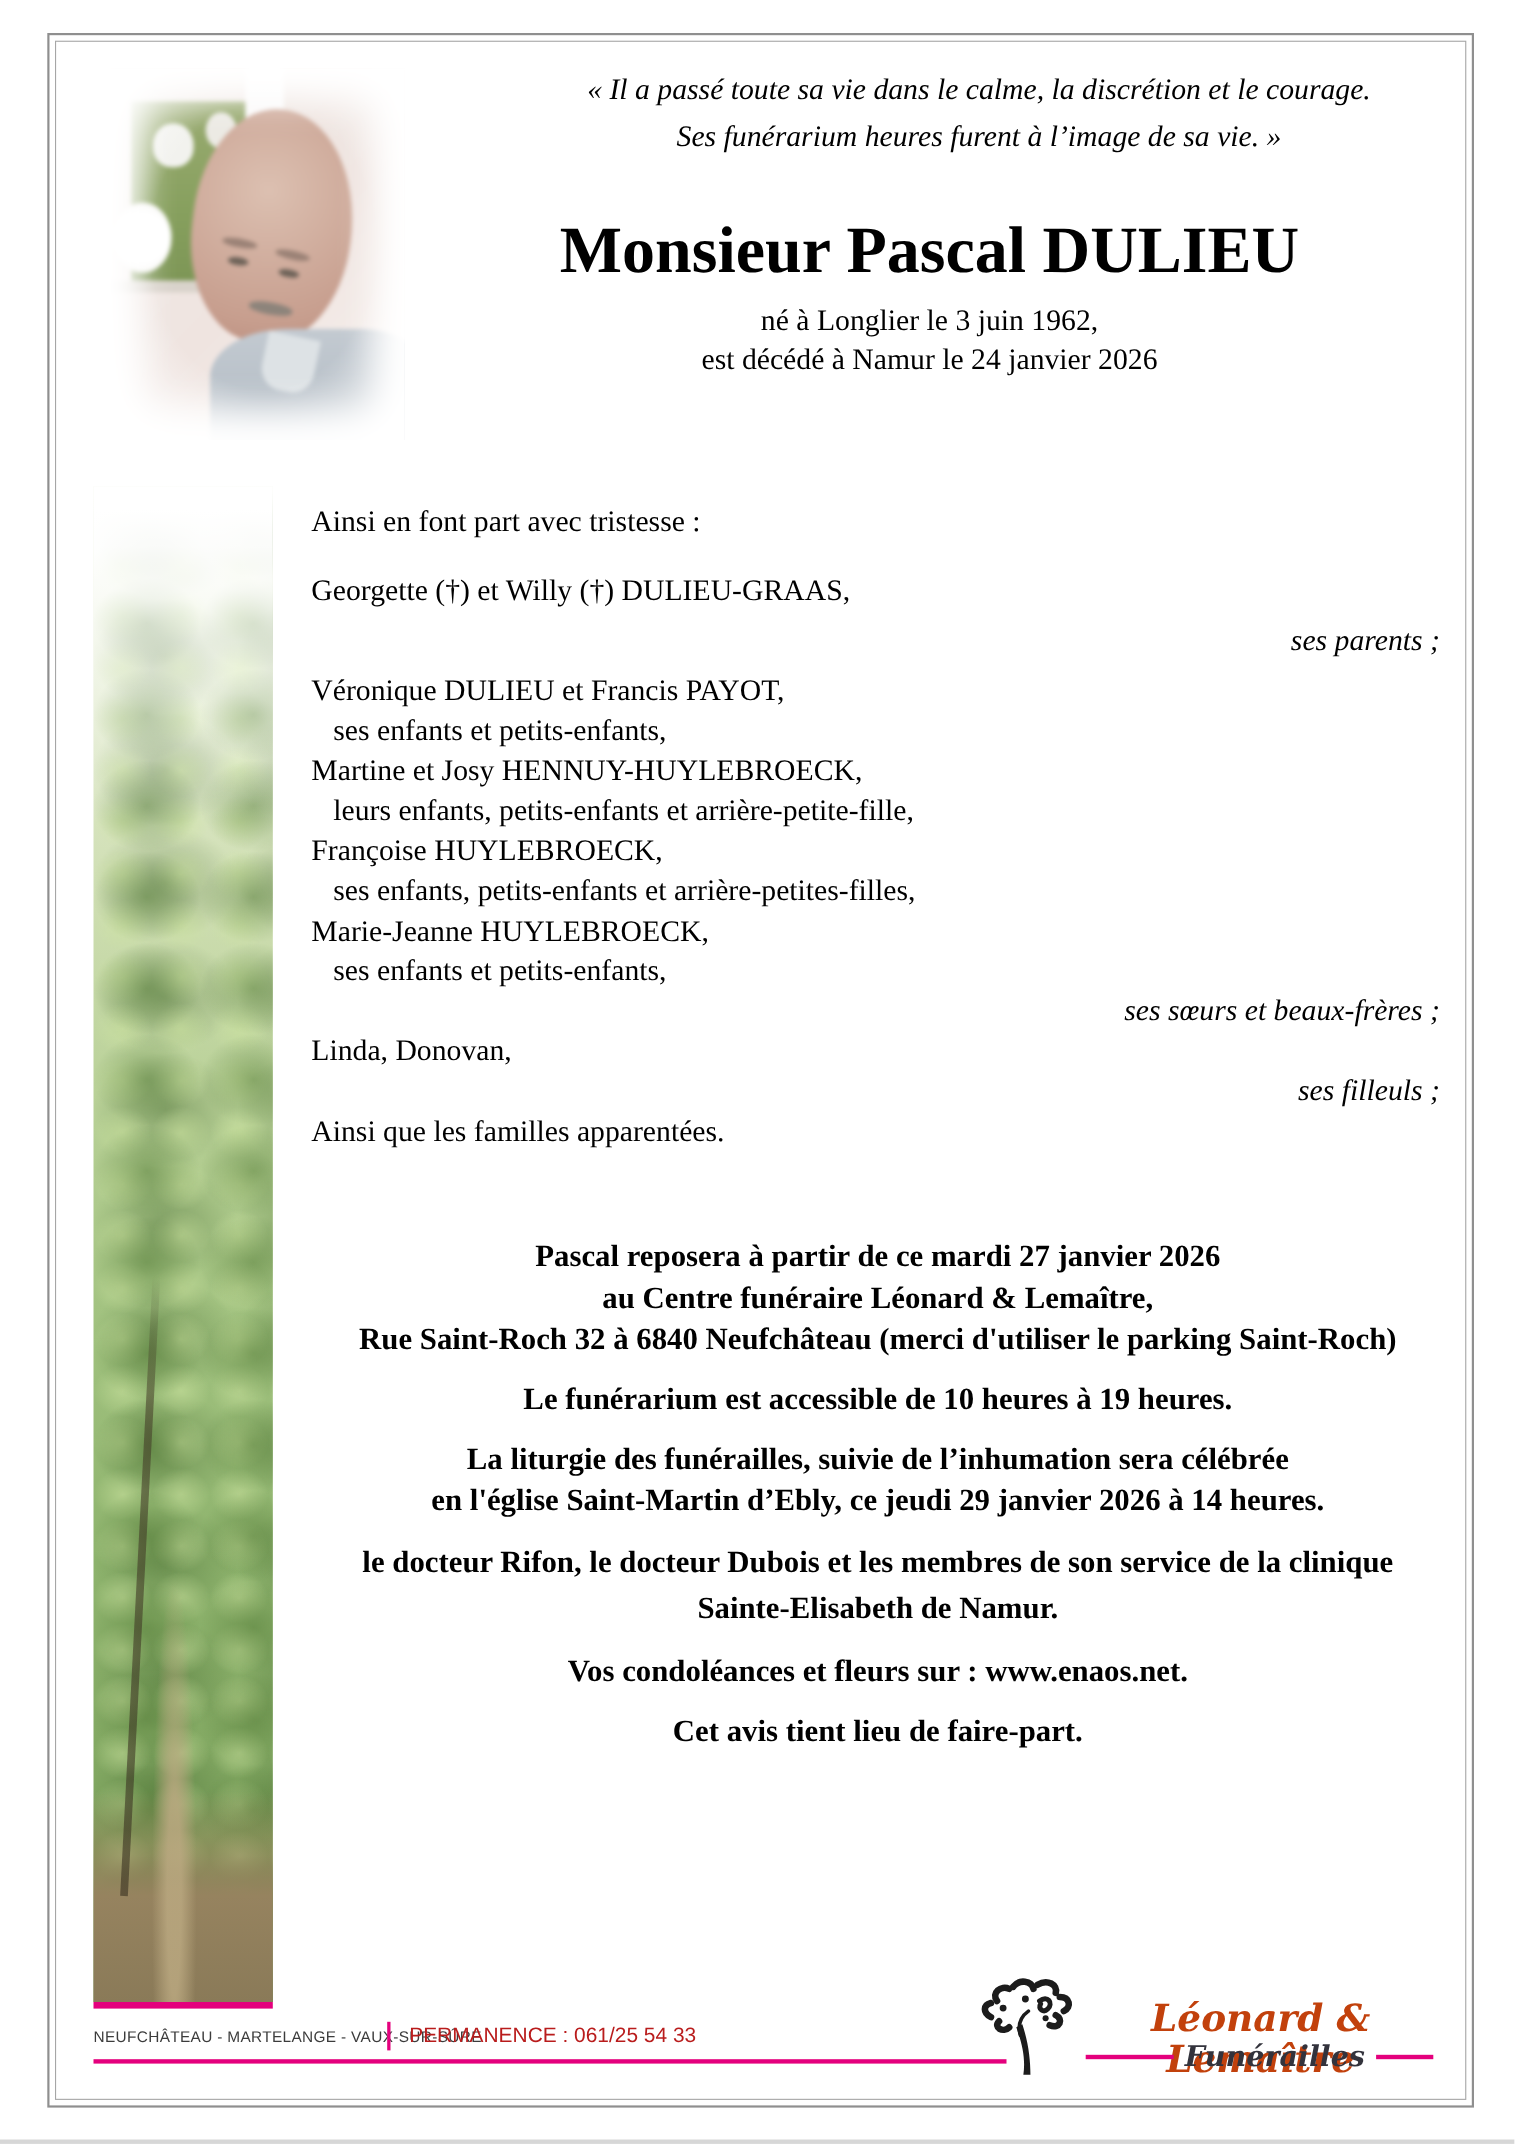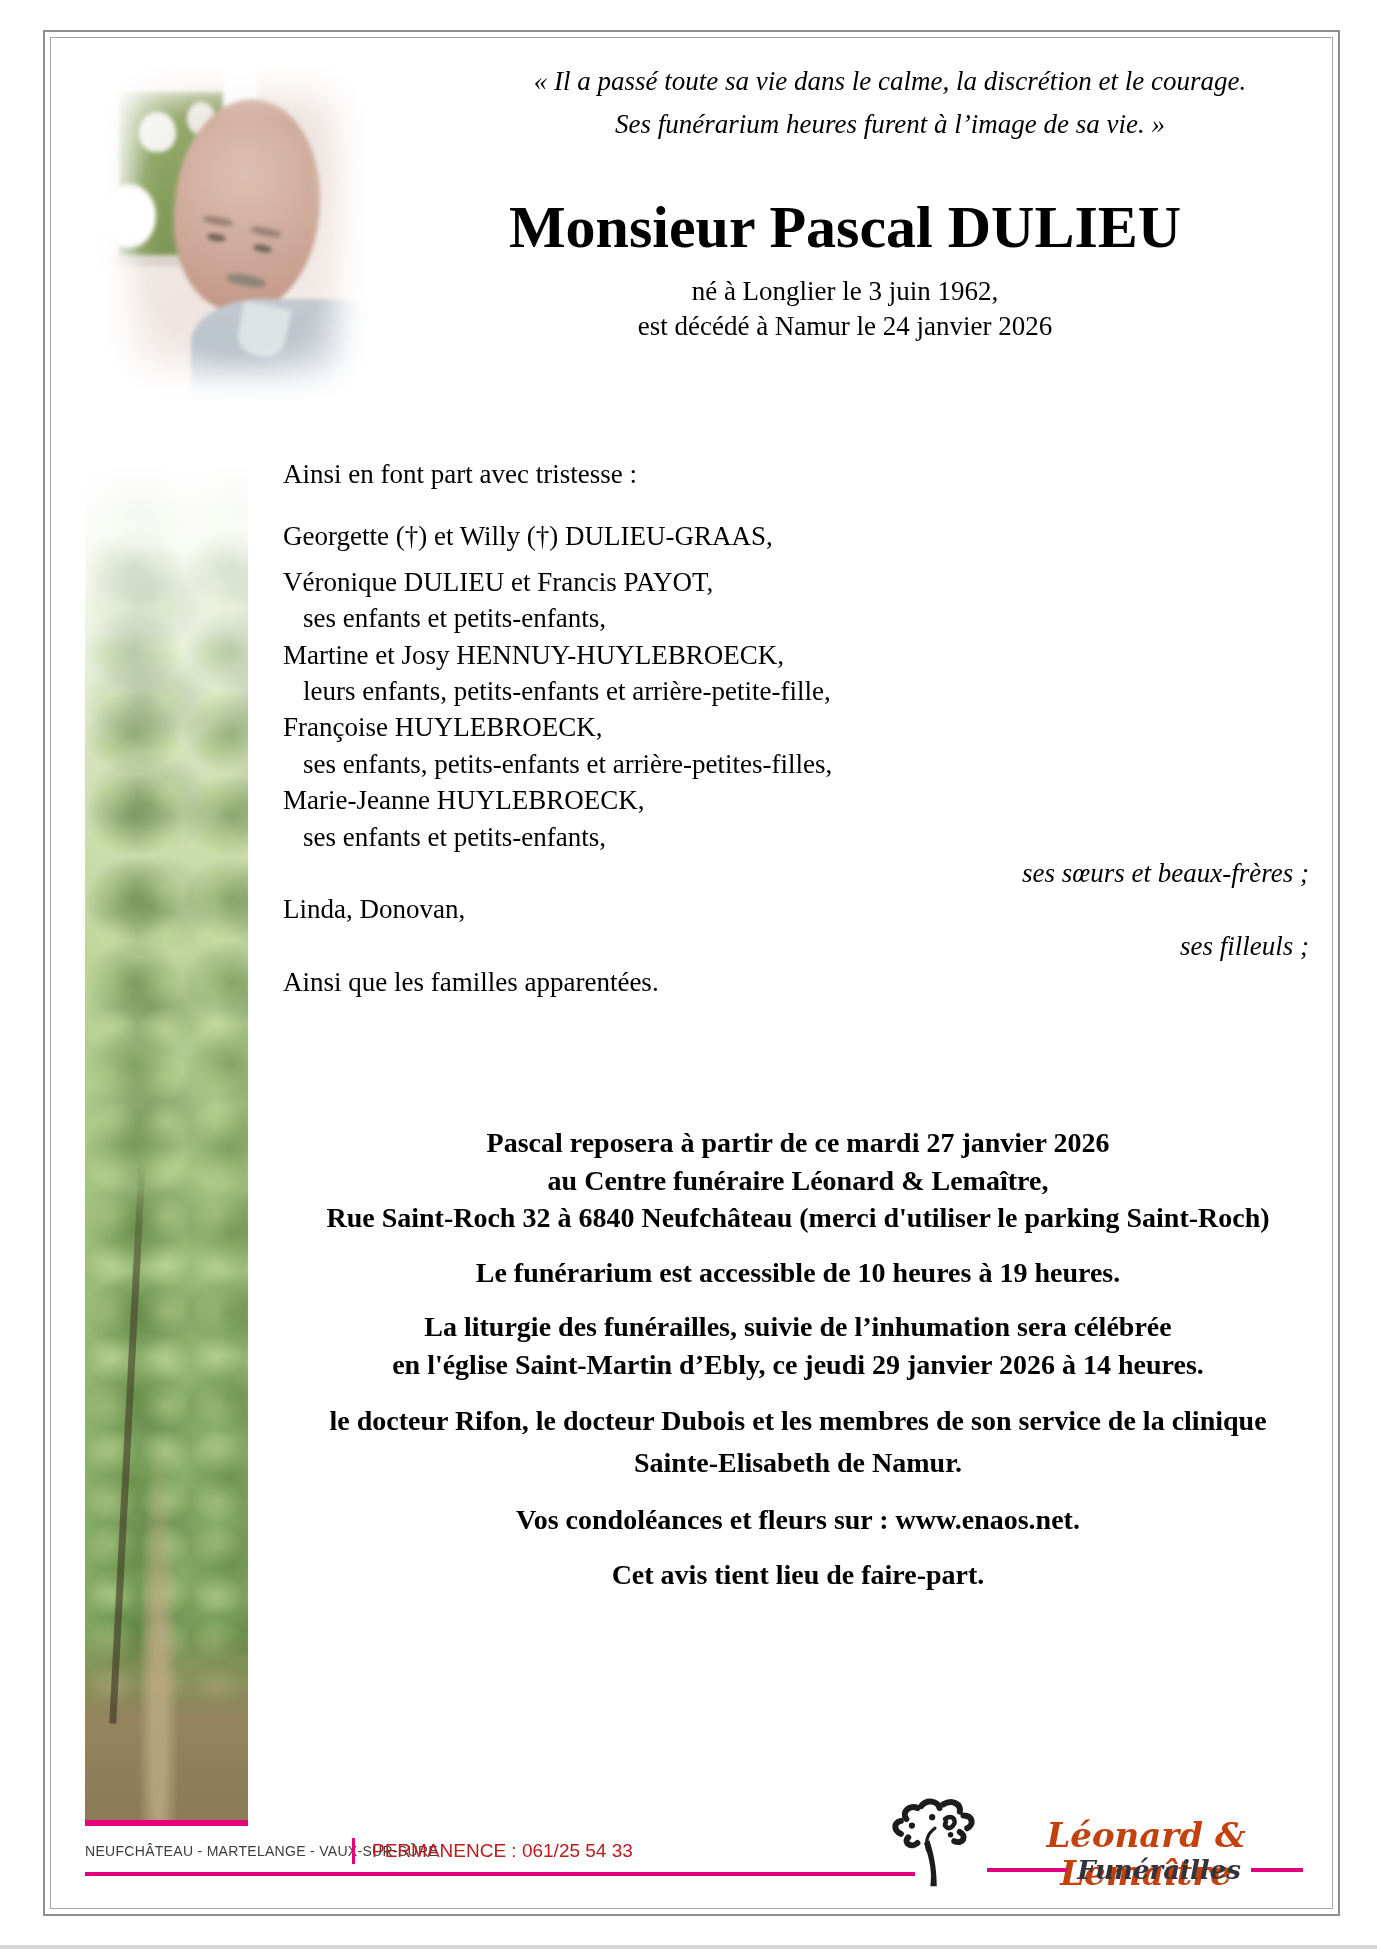--- a/index.html
+++ b/index.html
@@ -143,20 +143,21 @@
     <div class="name">Monsieur Pascal DULIEU</div>
     <div class="dates">
       <div>né à Longlier le 3 juin 1962,</div>
       <div>est décédé à Namur le 24 janvier 2026</div>
     </div>
   </div>
 
   <div class="family">
     <div class="fl">Ainsi en font part avec tristesse :</div>
     <div class="fl mt-lg">Georgette (†) et Willy (†) DULIEU-GRAAS,</div>
+    <div class="fl right mt-sm">ses parents ;</div>
     <div class="fl mt-sm">Véronique DULIEU et Francis PAYOT,</div>
     <div class="fl indent">ses enfants et petits-enfants,</div>
     <div class="fl">Martine et Josy HENNUY-HUYLEBROECK,</div>
     <div class="fl indent">leurs enfants, petits-enfants et arrière-petite-fille,</div>
     <div class="fl">Françoise HUYLEBROECK,</div>
     <div class="fl indent">ses enfants, petits-enfants et arrière-petites-filles,</div>
     <div class="fl">Marie-Jeanne HUYLEBROECK,</div>
     <div class="fl indent">ses enfants et petits-enfants,</div>
     <div class="fl right">ses sœurs et beaux-frères ;</div>
     <div class="fl">Linda, Donovan,</div>

